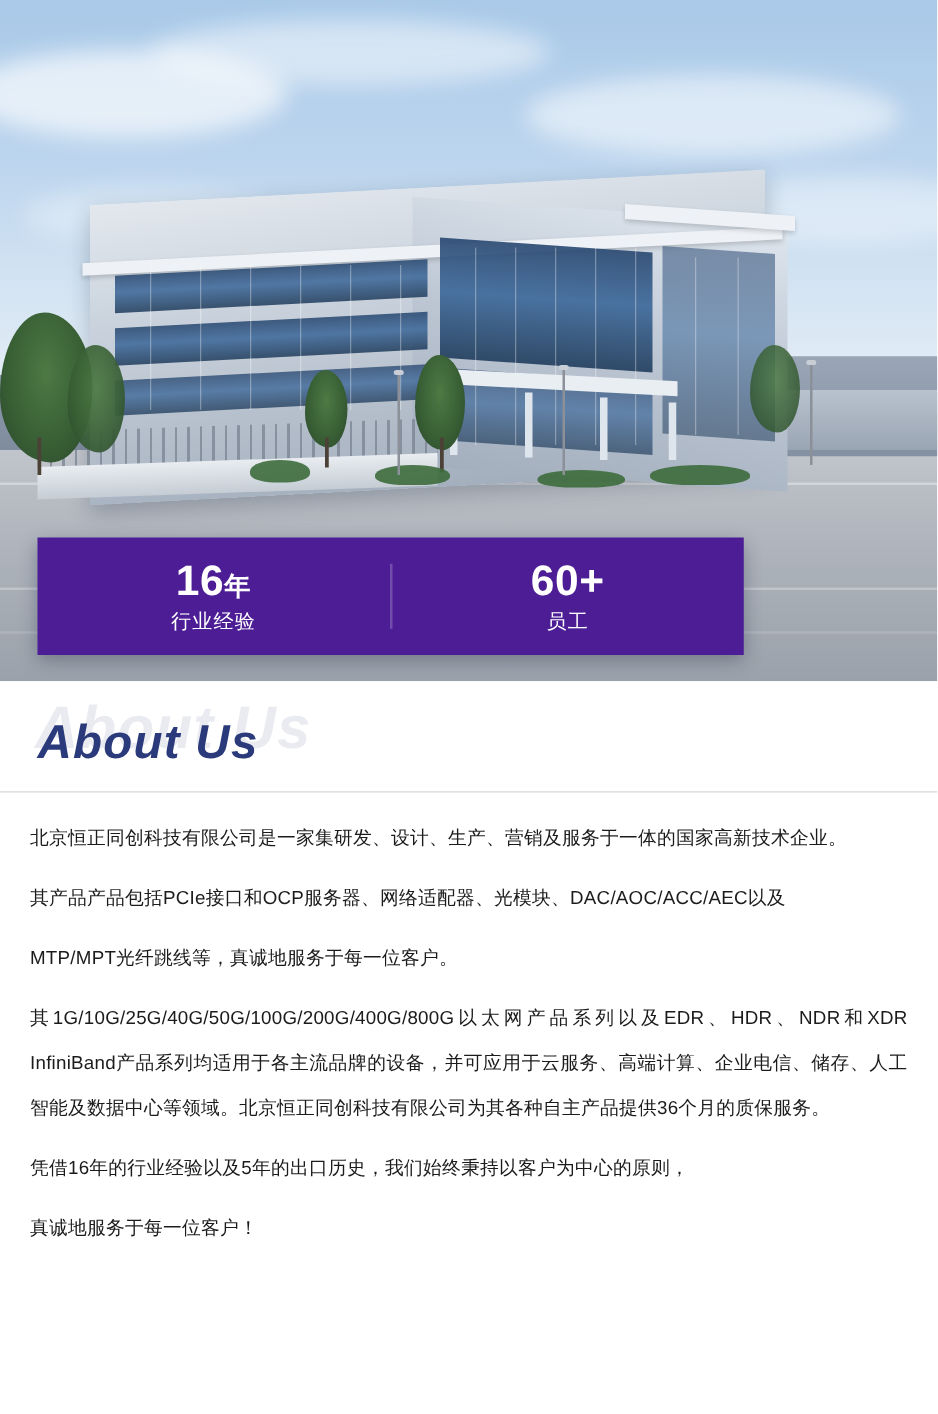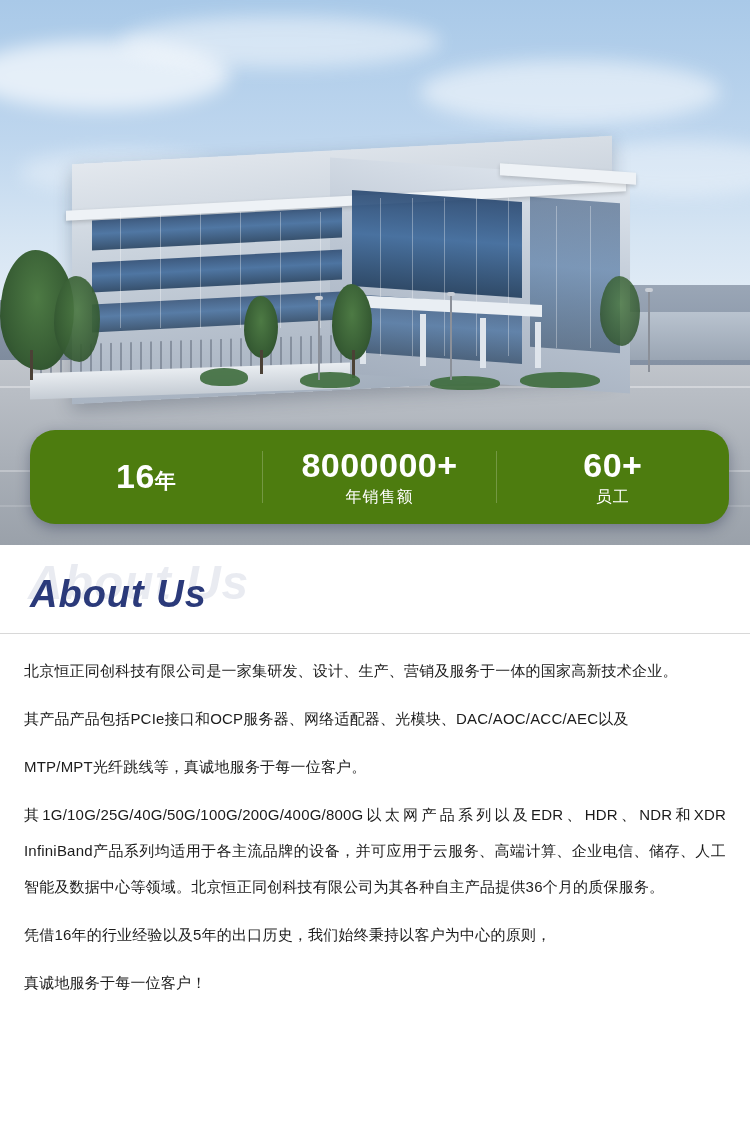--- a/index.html
+++ b/index.html
@@ -169,26 +169,25 @@
     color: rgba(58, 72, 132, 0.60);
     letter-spacing: 6px;
     font-family: "DejaVu Sans", "Liberation Sans", sans-serif;
     text-shadow: 0 2px 6px rgba(255,255,255,.35);
   }
 
   
   .stats {
     position: absolute;
     left: 30px; top: 430px;
-    width: 699px; height: 94px;
-    background: #4d7c0f;
+    width: 565px; height: 94px;
+    background: #4c1d95;
     display: flex;
     align-items: center;
     box-shadow: 0 4px 14px rgba(20,28,60,.35);
-    border-radius: 25px;
   }
   .stat {
     flex: 1;
     text-align: center;
     color: #ffffff;
   }
   .stat .value {
     font-size: 34px;
     font-weight: bold;
     line-height: 1.15;
@@ -331,28 +330,25 @@
     <div class="lamp" style="left:318px;top:300px;height:80px;"></div>
     <div class="lamp" style="left:450px;top:296px;height:84px;"></div>
     <div class="lamp" style="left:648px;top:292px;height:80px;"></div>
 
   </div>
 
   <div class="stats">
 
     <div class="stat">
       <div class="value"><span>16</span><span class="unit">年</span></div>
+      <div class="label">行业经验</div>
     </div>
 
     <div class="stat-sep"></div>
 
-    <div class="stat">
-      <div class="value"><span>8000000+</span><span class="unit"></span></div>
-      <div class="label">年销售额</div>
-    </div>
 
     <div class="stat-sep"></div>
 
     <div class="stat">
       <div class="value"><span>60+</span><span class="unit"></span></div>
       <div class="label">员工</div>
     </div>
 
   </div>
 

